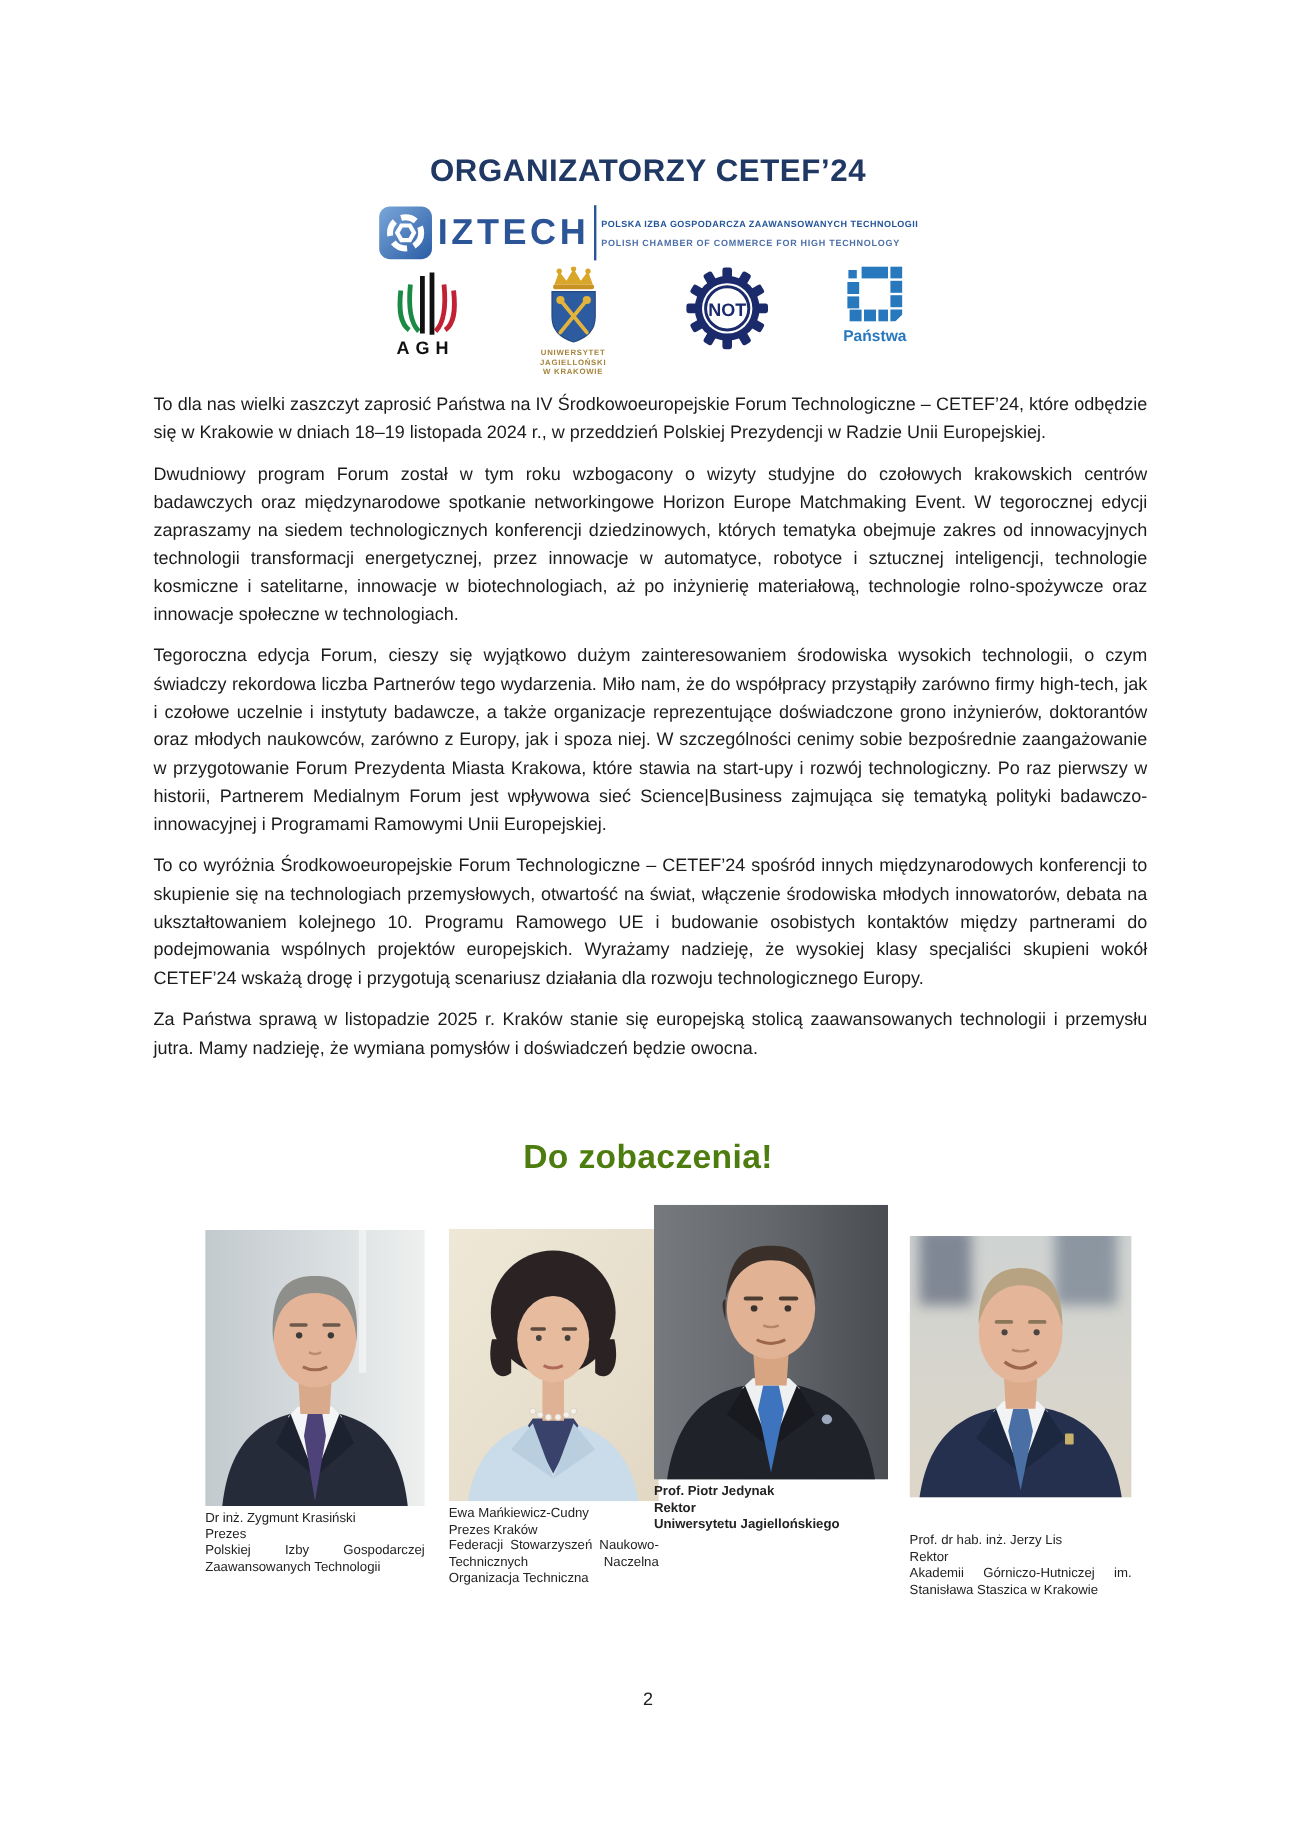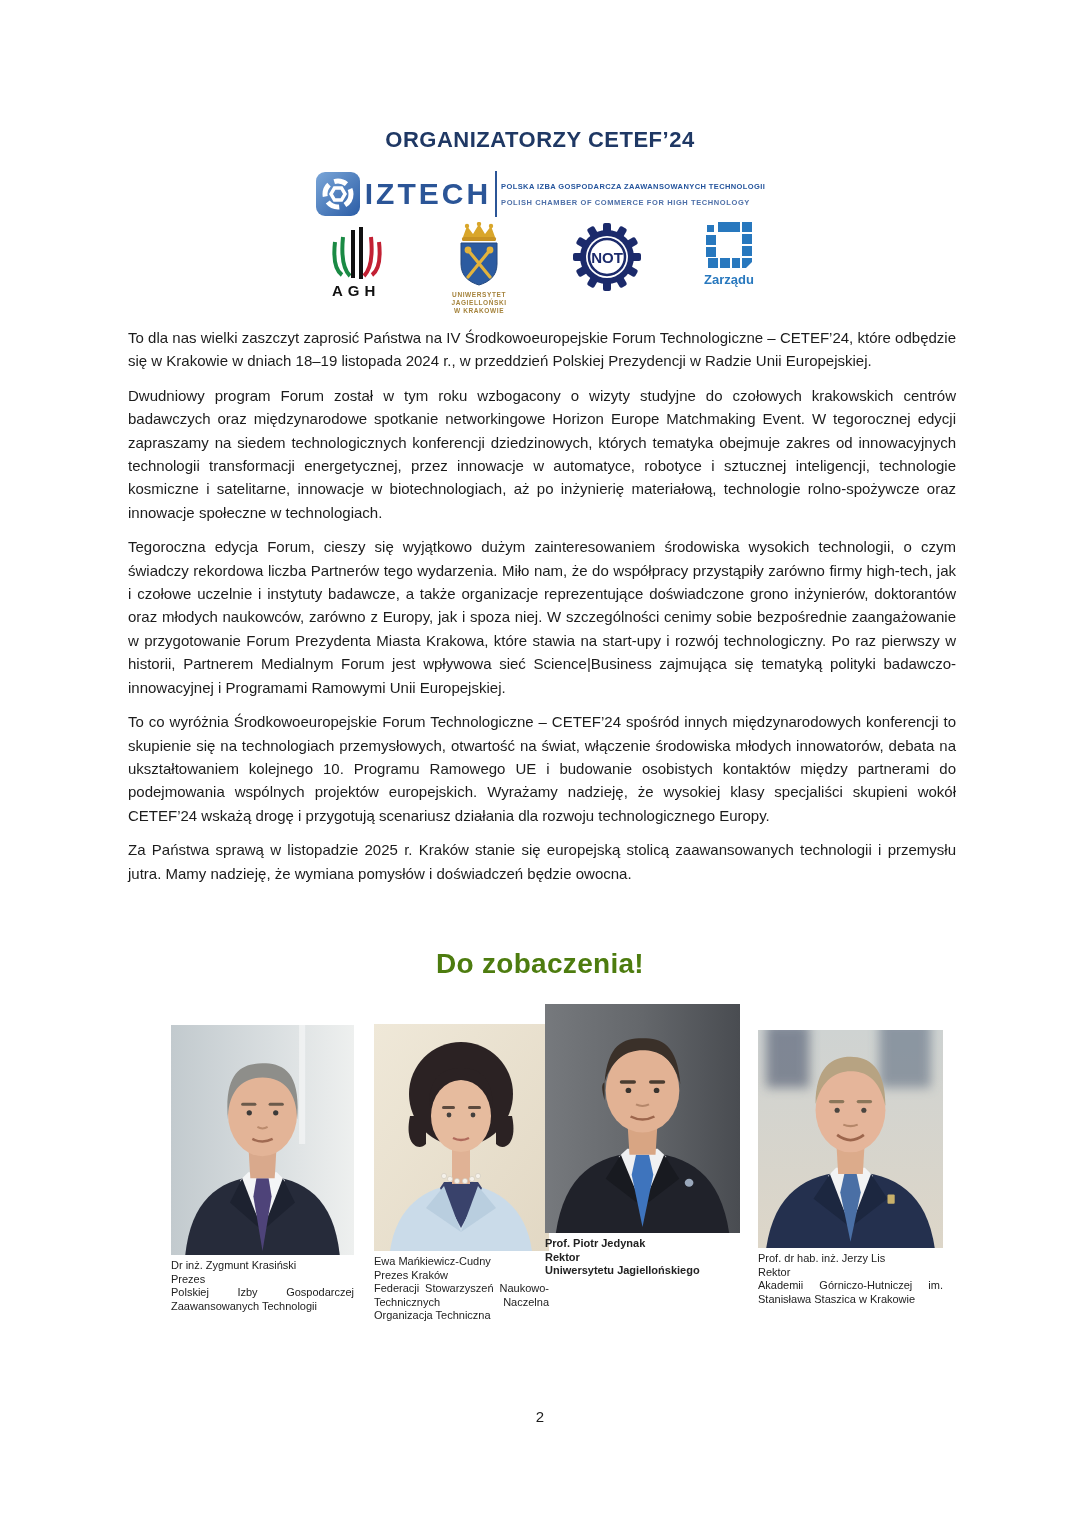--- a/index.html
+++ b/index.html
@@ -3,21 +3,21 @@
 <meta charset="utf-8">
 <style>
   html,body{margin:0;padding:0;background:#888;}
   .page{
     position:relative;width:1080px;height:1527px;background:#ffffff;
     margin:0 auto;font-family:"Liberation Sans",sans-serif;overflow:hidden;
   }
   
   .doc-title{
     position:absolute;top:127px;left:0;width:100%;text-align:center;
-    font-size:22px;font-weight:bold;color:#1f3864;letter-spacing:.5px;margin:0;
+    font-size:26px;font-weight:bold;color:#1f3864;letter-spacing:.5px;margin:0;
   }
   .iztech-row{
     position:absolute;top:168px;left:0;width:100%;height:52px;
     display:flex;align-items:center;justify-content:center;gap:4px;
   }
   .iztech-badge{width:46px;height:46px;flex:0 0 auto;}
   .iztech-word{
     font-size:30px;font-weight:bold;color:#2b5597;letter-spacing:3px;line-height:1;
   }
   .iztech-sep{width:2px;height:46px;background:#2b5597;}
@@ -154,21 +154,21 @@
           <rect x="0" y="13" width="10" height="10"></rect>
           <rect x="36" y="12" width="10" height="10"></rect>
           <rect x="0" y="25" width="10" height="10"></rect>
           <rect x="36" y="24" width="10" height="10"></rect>
           <rect x="2" y="36" width="10" height="10"></rect>
           <rect x="14" y="36" width="10" height="10"></rect>
           <rect x="26" y="36" width="8" height="10"></rect>
           <path d="M36,36 L46,36 L46,40 L40,46 L36,46 Z"></path>
         </g>
       </svg>
-      <div class="krakow-label">Zarządu</div>
+      <div class="krakow-label">Państwa</div>
     </div>
   </div>
 
   <div class="text-block">
     <p>To dla nas wielki zaszczyt zaprosić Państwa na IV Środkowoeuropejskie Forum Technologiczne – CETEF’24, które odbędzie się w Krakowie w dniach 18–19 listopada 2024 r., w przeddzień Polskiej Prezydencji w Radzie Unii Europejskiej.</p>
     <p>Dwudniowy program Forum został w tym roku wzbogacony o wizyty studyjne do czołowych krakowskich centrów badawczych oraz międzynarodowe spotkanie networkingowe Horizon Europe Matchmaking Event. W tegorocznej edycji zapraszamy na siedem technologicznych konferencji dziedzinowych, których tematyka obejmuje zakres od innowacyjnych technologii transformacji energetycznej, przez innowacje w automatyce, robotyce i sztucznej inteligencji, technologie kosmiczne i satelitarne, innowacje w biotechnologiach, aż po inżynierię materiałową, technologie rolno-spożywcze oraz innowacje społeczne w technologiach.</p>
     <p>Tegoroczna edycja Forum, cieszy się wyjątkowo dużym zainteresowaniem środowiska wysokich technologii, o czym świadczy rekordowa liczba Partnerów tego wydarzenia. Miło nam, że do współpracy przystąpiły zarówno firmy high-tech, jak i czołowe uczelnie i instytuty badawcze, a także organizacje reprezentujące doświadczone grono inżynierów, doktorantów oraz młodych naukowców, zarówno z Europy, jak i spoza niej. W szczególności cenimy sobie bezpośrednie zaangażowanie w przygotowanie Forum Prezydenta Miasta Krakowa, które stawia na start-upy i rozwój technologiczny. Po raz pierwszy w historii, Partnerem Medialnym Forum jest wpływowa sieć Science|Business zajmująca się tematyką polityki badawczo-innowacyjnej i Programami Ramowymi Unii Europejskiej.</p>
     <p>To co wyróżnia Środkowoeuropejskie Forum Technologiczne – CETEF’24 spośród innych międzynarodowych konferencji to skupienie się na technologiach przemysłowych, otwartość na świat, włączenie środowiska młodych innowatorów, debata na ukształtowaniem kolejnego 10. Programu Ramowego UE i budowanie osobistych kontaktów między partnerami do podejmowania wspólnych projektów europejskich. Wyrażamy nadzieję, że wysokiej klasy specjaliści skupieni wokół CETEF’24 wskażą drogę i przygotują scenariusz działania dla rozwoju technologicznego Europy.</p>
     <p>Za Państwa sprawą w listopadzie 2025 r. Kraków stanie się europejską stolicą zaawansowanych technologii i przemysłu jutra. Mamy nadzieję, że wymiana pomysłów i doświadczeń będzie owocna.</p>
   </div>
@@ -275,21 +275,21 @@
       <path d="M84,100 Q90,103 96,100" stroke="#b5876a" fill="none" stroke-width="2"></path>
       <path d="M79,112 Q90,118 101,112" stroke="#9c654c" fill="none" stroke-width="2.5"></path>
     </svg>
     <figcaption class="caption">
       <div class="name">Prof. Piotr Jedynak</div>
       <div class="role">Rektor</div>
       <div class="org">Uniwersytetu Jagiellońskiego</div>
     </figcaption>
   </figure>
 
-  <figure class="person" style="left:758px;top:1030px;width:185px;margin:0;">
+  <figure class="person" style="left:758px;top:1030px;width:185px;margin:0;gap:26px;">
     <svg width="185" height="218" viewBox="0 0 180 212" preserveAspectRatio="none">
       <defs>
         <linearGradient id="bg4" x1="0" y1="0" x2="0" y2="1">
           <stop offset="0" stop-color="#cfd3d2"></stop>
             <stop offset="1" stop-color="#ddd6c8"></stop>
         </linearGradient>
         <filter id="blur4" x="-40%" y="-40%" width="180%" height="180%">
             <feGaussianBlur stdDeviation="5"></feGaussianBlur>
           </filter>
       </defs>

